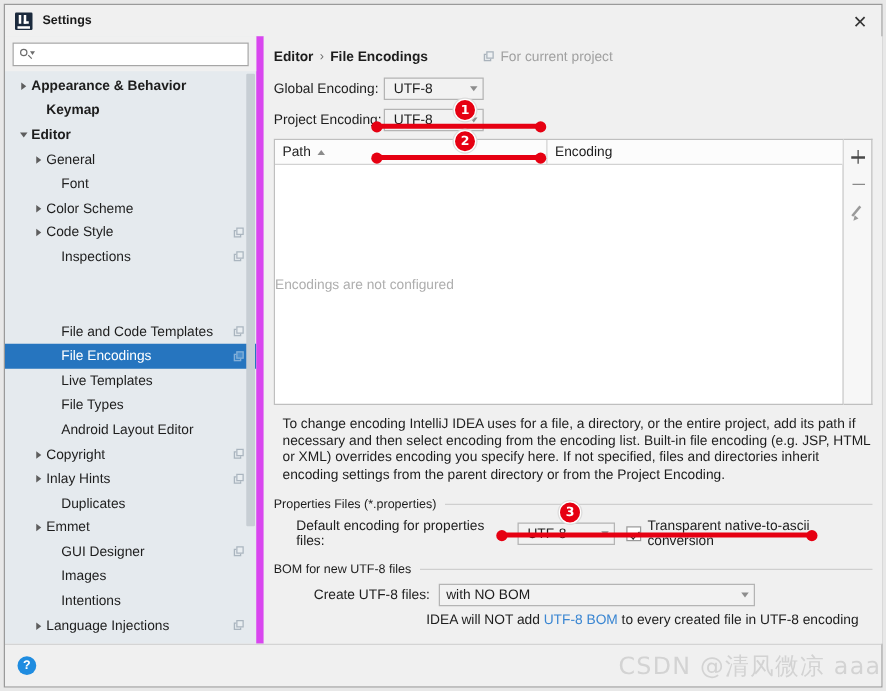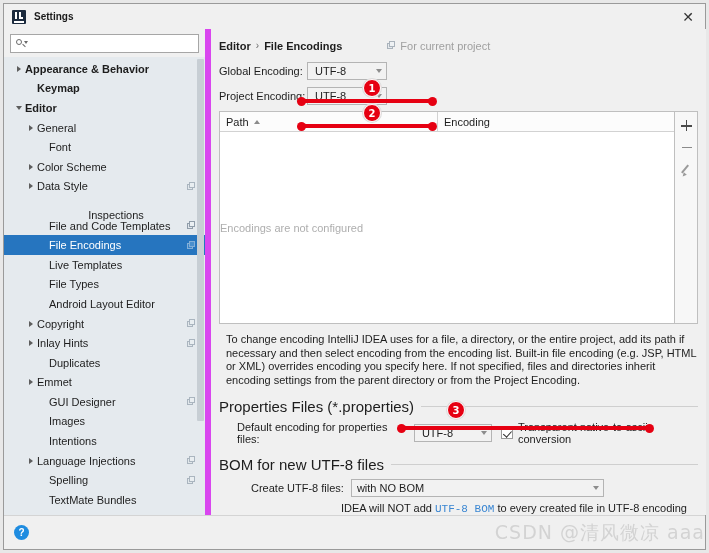--- a/index.html
+++ b/index.html
@@ -403,21 +403,21 @@
     width: 472px;
     padding-left: 7px;
   }
   
   .group {
     margin-top: 11px;
     display: flex;
     align-items: center;
   }
   .group-title {
-    font-size: 15px;
+    font-size: 10px;
     color: #1d1d1d;
     white-space: nowrap;
     padding-right: 7px;
   }
   .group-line {
     flex: 1 1 auto;
     height: 1px;
     background: #cfcfcf;
   }
   .indent-row {
@@ -453,21 +453,21 @@
     border: solid #2b2b2b;
     border-width: 0 1.6px 1.6px 0;
     transform: rotate(42deg);
   }
   .hint {
     padding-left: 122px;
     margin-top: 5px;
     font-size: 11px;
     color: #1d1d1d;
   }
-  .link { color: #3a86d2; font-family: Liberation Mono, monospace; }
+  .link { color: #3a86d2; }
   
   .footer {
     height: 33px;
     flex: 0 0 auto;
     background: #f0f0f0;
     border-top: 1px solid #d4d4d4;
     display: flex;
     align-items: center;
     position: relative;
   }
@@ -589,35 +589,35 @@
           <div class="tree-row" style="padding-left: 20px;">
             <span class="arrow">
               <span class="chev-r"></span>
             </span>
             <span class="tree-label">Color Scheme</span>
           </div>
           <div class="tree-row" style="padding-left: 20px;">
             <span class="arrow">
               <span class="chev-r"></span>
             </span>
-            <span class="tree-label">Data Style</span>
+            <span class="tree-label">Code Style</span>
             <span class="proj-icon">
               <span class="b1"></span>
               <span class="b2"></span>
             </span>
           </div>
-          <div class="tree-row" style="padding-left: 32px; flex-direction: column;">
+          <div class="tree-row" style="padding-left: 32px;">
             <span class="arrow"></span>
             <span class="tree-label">Inspections</span>
             <span class="proj-icon">
               <span class="b1"></span>
               <span class="b2"></span>
             </span>
           </div>
-          <div class="tree-row" style="padding-left: 32px;">
+          <div class="tree-row" style="padding-left: 32px; margin-top: 40px;">
             <span class="arrow"></span>
             <span class="tree-label">File and Code Templates</span>
             <span class="proj-icon">
               <span class="b1"></span>
               <span class="b2"></span>
             </span>
           </div>
           <div class="tree-row selected" style="padding-left: 32px;">
             <span class="arrow"></span>
             <span class="tree-label">File Encodings</span>

